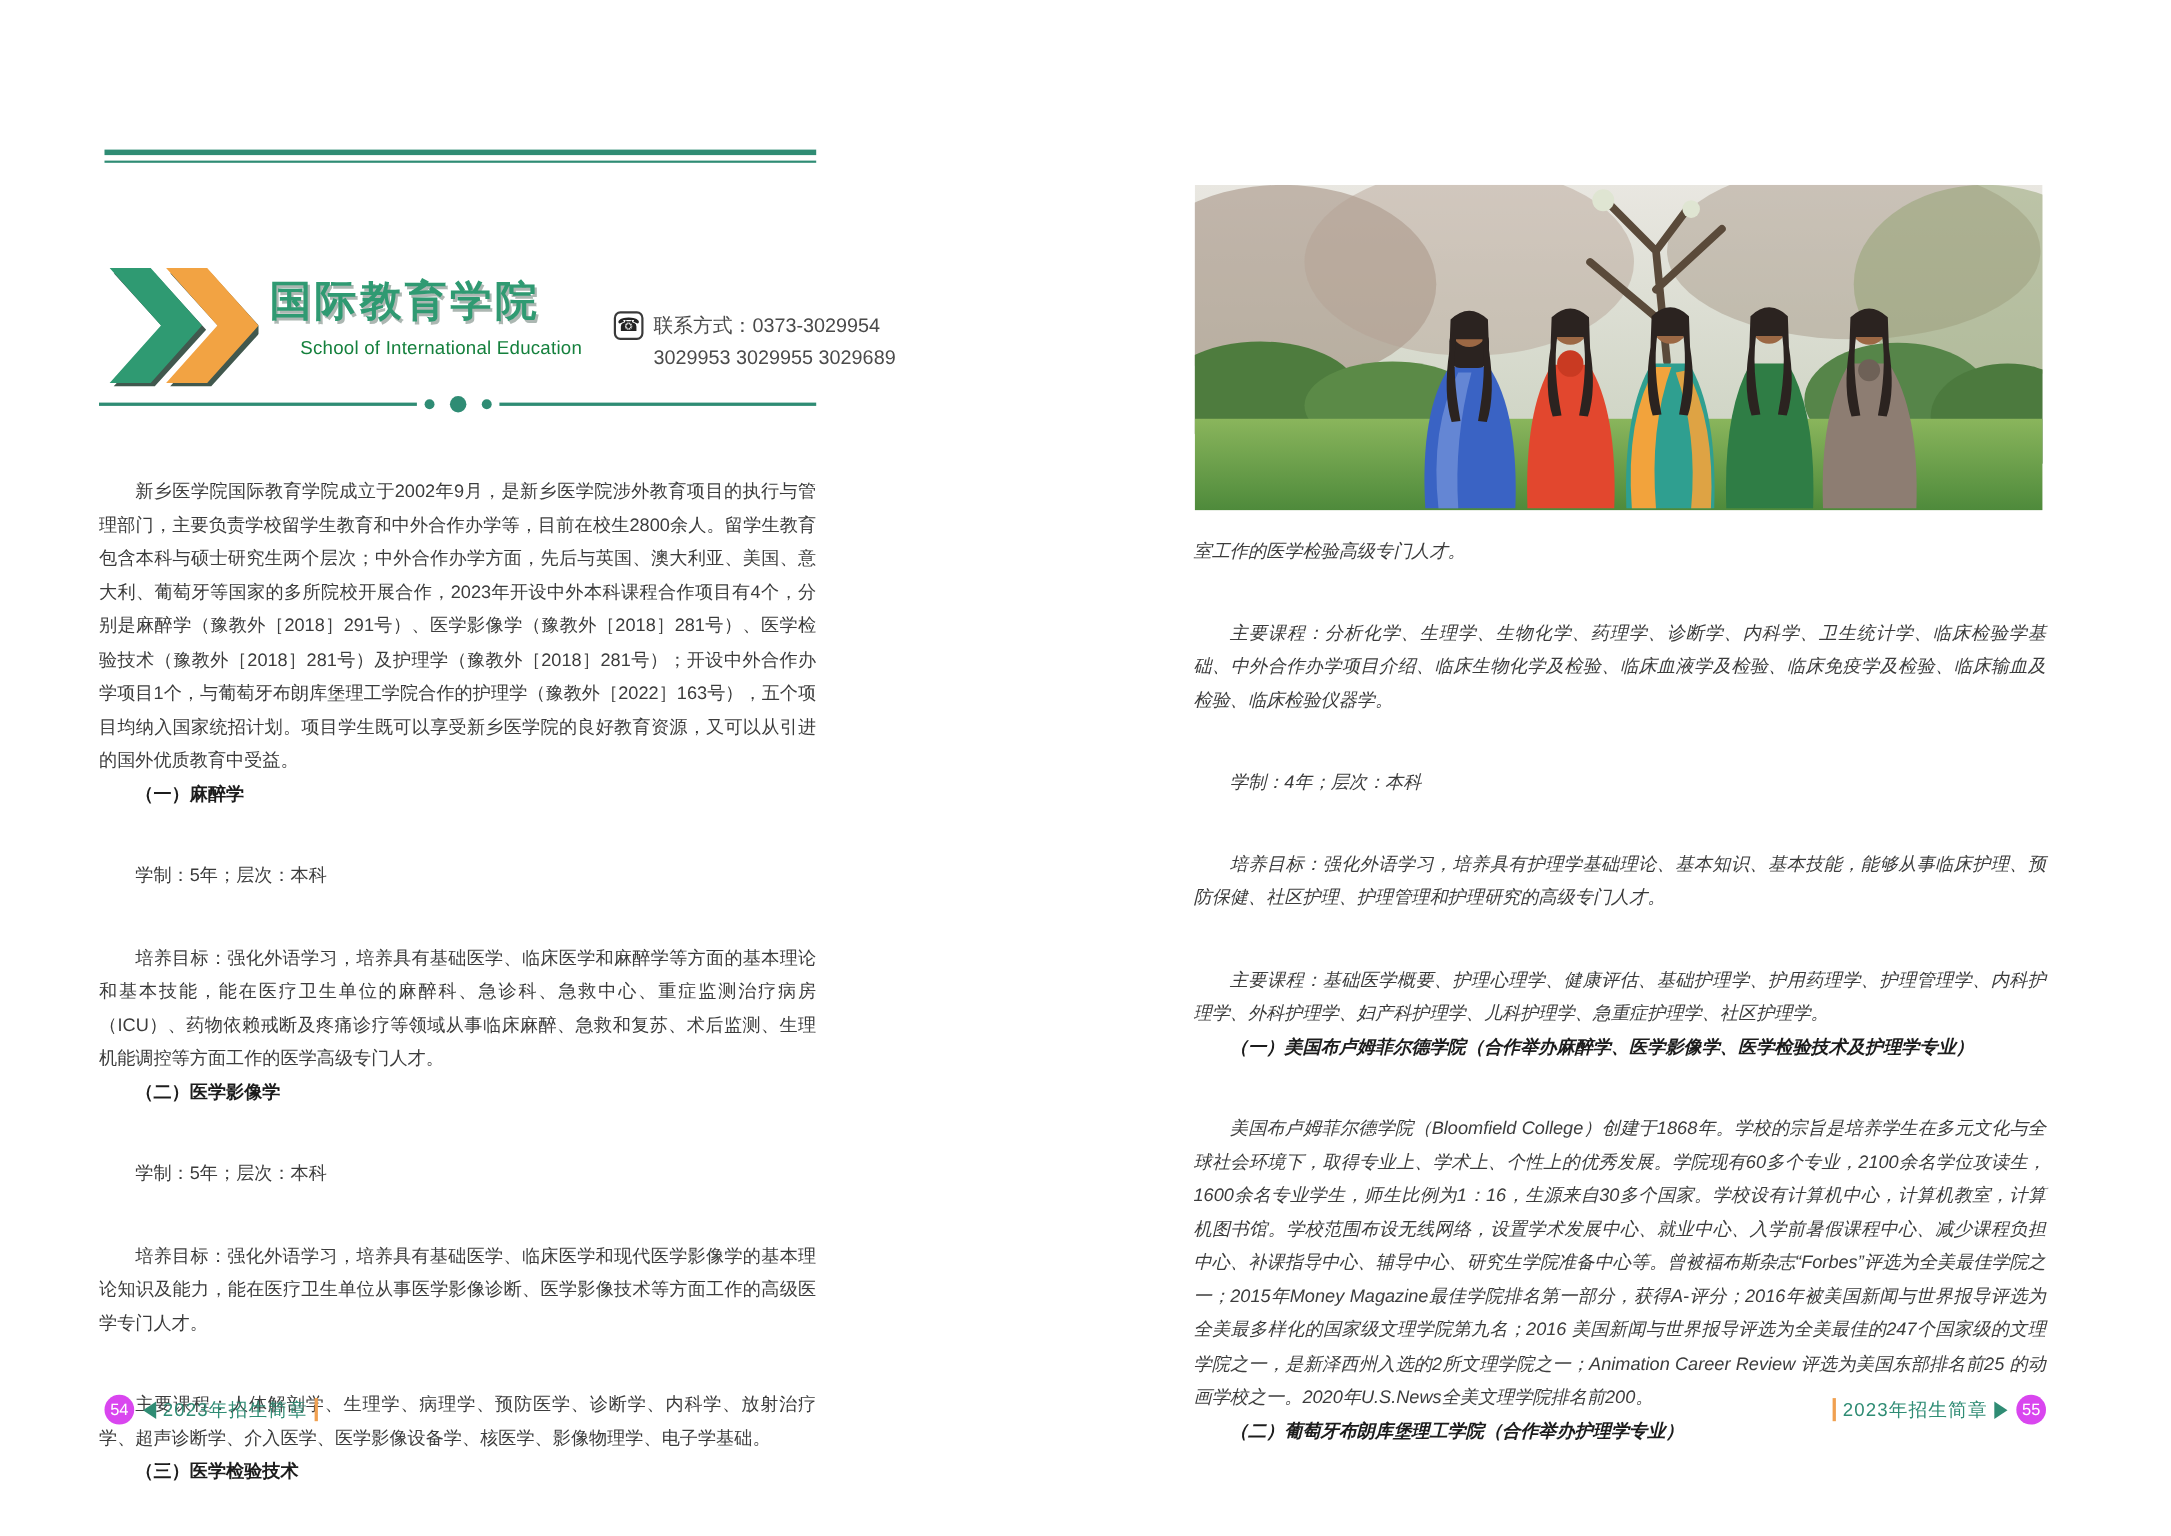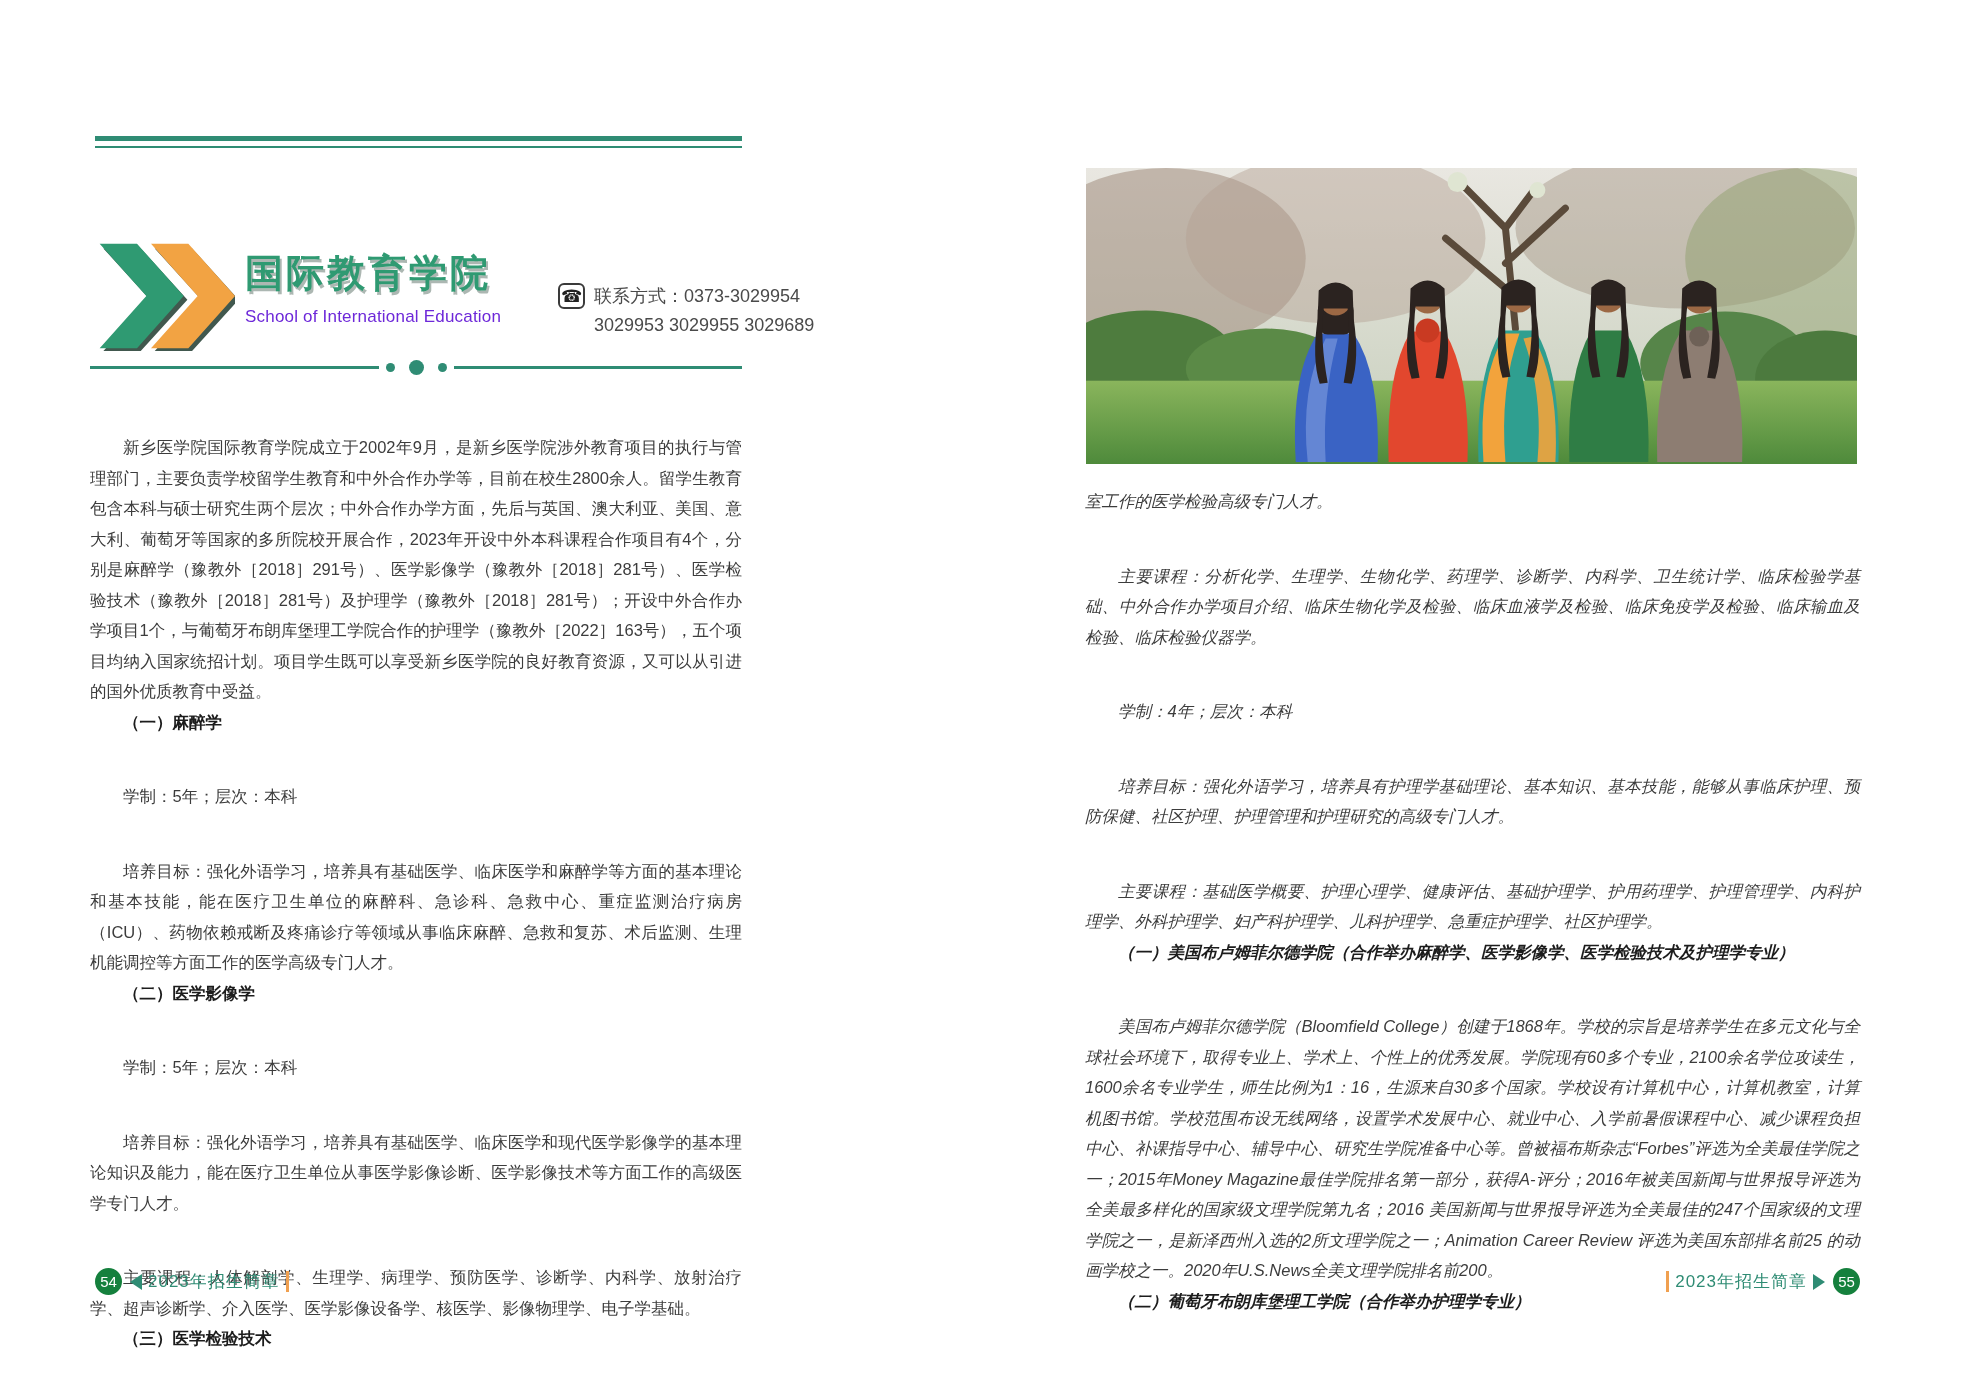--- a/index.html
+++ b/index.html
@@ -10,21 +10,21 @@
   
   .top-rules { position:absolute; left:95px; top:136px; width:647px; }
   .top-rules .thick { height:5px; background:#2F8C74; }
   .top-rules .thin  { height:2px; background:#2F8C74; margin-top:5px; }
 
   .logo-row { position:absolute; left:95px; top:240px; display:flex; align-items:flex-start; }
   .chevrons { width:140px; height:112px; flex:0 0 auto; }
   .title-block { margin-left:10px; padding-top:8px; }
   .title-cn { font-size:38px; font-weight:bold; color:#2F9A72; letter-spacing:3px;
               text-shadow:2px 3px 0 rgba(70,95,85,0.45); }
-  .title-en { font-size:17px; color:#6d28d9; margin-top:8px; letter-spacing:0.2px; }
+  .title-en { font-size:17px; color:#15803d; margin-top:8px; letter-spacing:0.2px;margin-left:28px; }
 
   .contact { position:absolute; left:558px; top:282px; display:flex; align-items:flex-start; }
   .phone-box { width:27px; height:26px; border:2px solid #3a3a3a; border-radius:6px;
                display:flex; align-items:center; justify-content:center;
                font-size:17px; color:#222; flex:0 0 auto; margin-top:1px; }
   .contact-lines { margin-left:9px; font-size:18px; color:#4a4a4a; line-height:29px; }
 
   .divider { position:absolute; left:90px; top:360px; width:652px; display:flex; align-items:center; }
   .divider .line { flex:1; height:3px; background:#2F8C74; }
   .divider .dot  { border-radius:50%; background:#2F8C74; margin:0 7px; }
@@ -43,21 +43,21 @@
   .h-bold    { text-indent:2em; color:#1c1c1c; font-weight:bold; }
 
   
   .photo { position:absolute; left:1086px; top:168px; width:771px; height:296px; overflow:hidden; }
   .photo svg { display:block; width:100%; height:100%; }
 
   
   .footer { position:absolute; top:1268px; display:flex; align-items:center; font-size:17px; color:#2F8C74; }
   .footer-left  { left:95px; }
   .footer-right { left:1085px; width:775px; justify-content:flex-end; }
-  .page-badge { width:27px; height:27px; border-radius:50%; background:#15803d; color:#ffffff;
+  .page-badge { width:27px; height:27px; border-radius:50%; background:#d946ef; color:#ffffff;
                 display:flex; align-items:center; justify-content:center; font-size:15px; flex:0 0 auto; }
   .tri-left  { width:0; height:0; border-top:8px solid transparent; border-bottom:8px solid transparent;
                border-right:12px solid #2F8C74; margin:0 6px 0 8px; }
   .tri-right { width:0; height:0; border-top:8px solid transparent; border-bottom:8px solid transparent;
                border-left:12px solid #2F8C74; margin:0 8px 0 6px; }
   .orange-bar { width:3px; height:21px; background:#F0A050; }
   .footer-left  .orange-bar { margin-left:6px; }
   .footer-right .orange-bar { margin-right:6px; }
   .footer-label { letter-spacing:1px; }
 </style>

